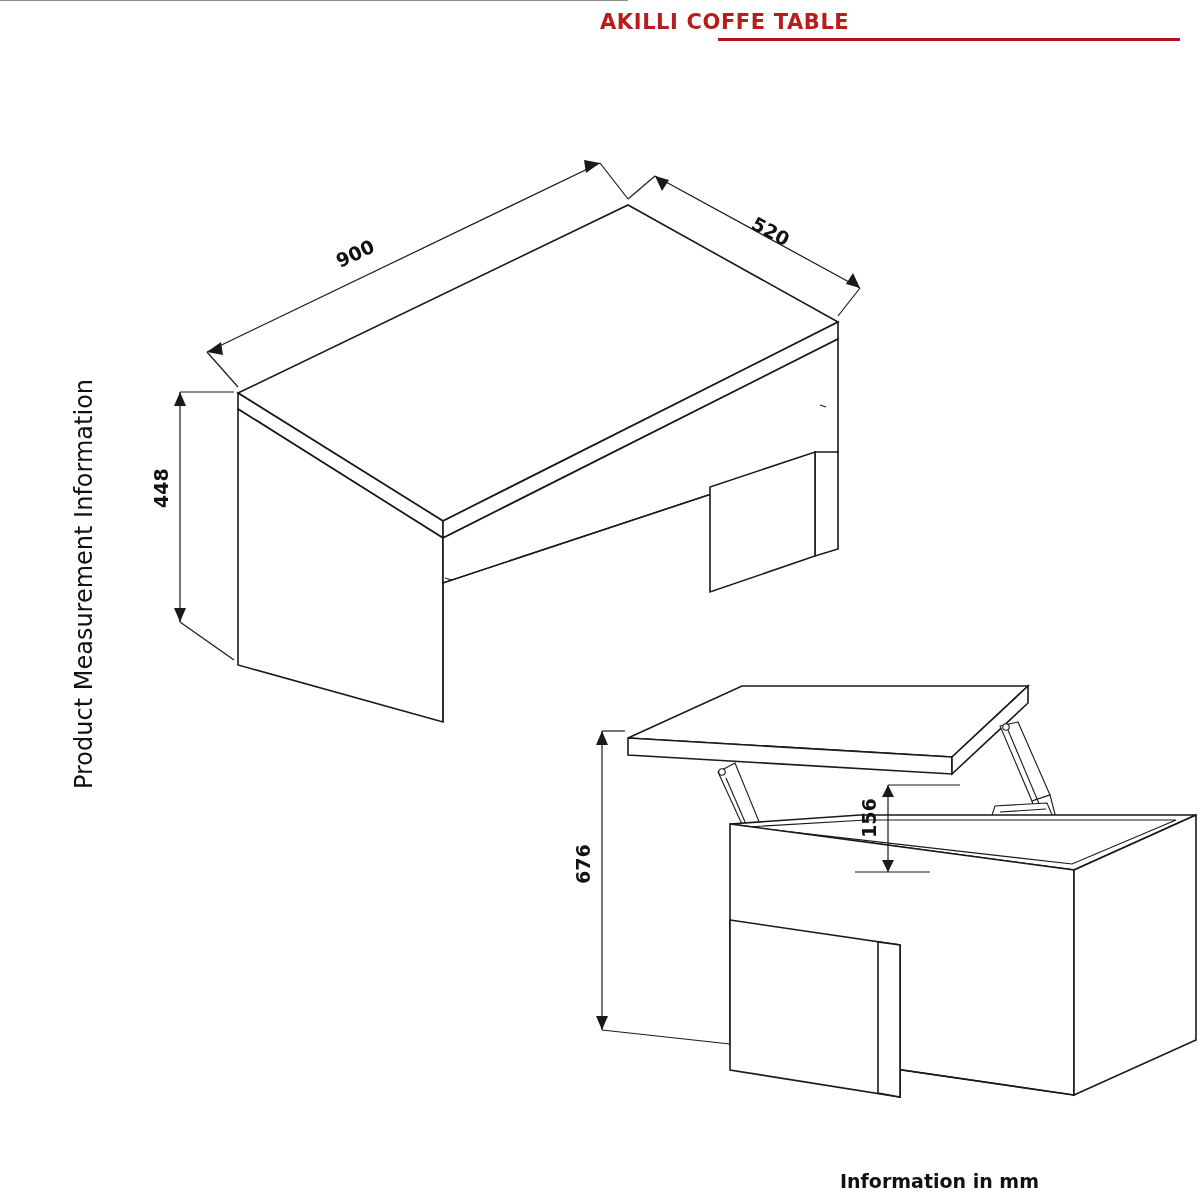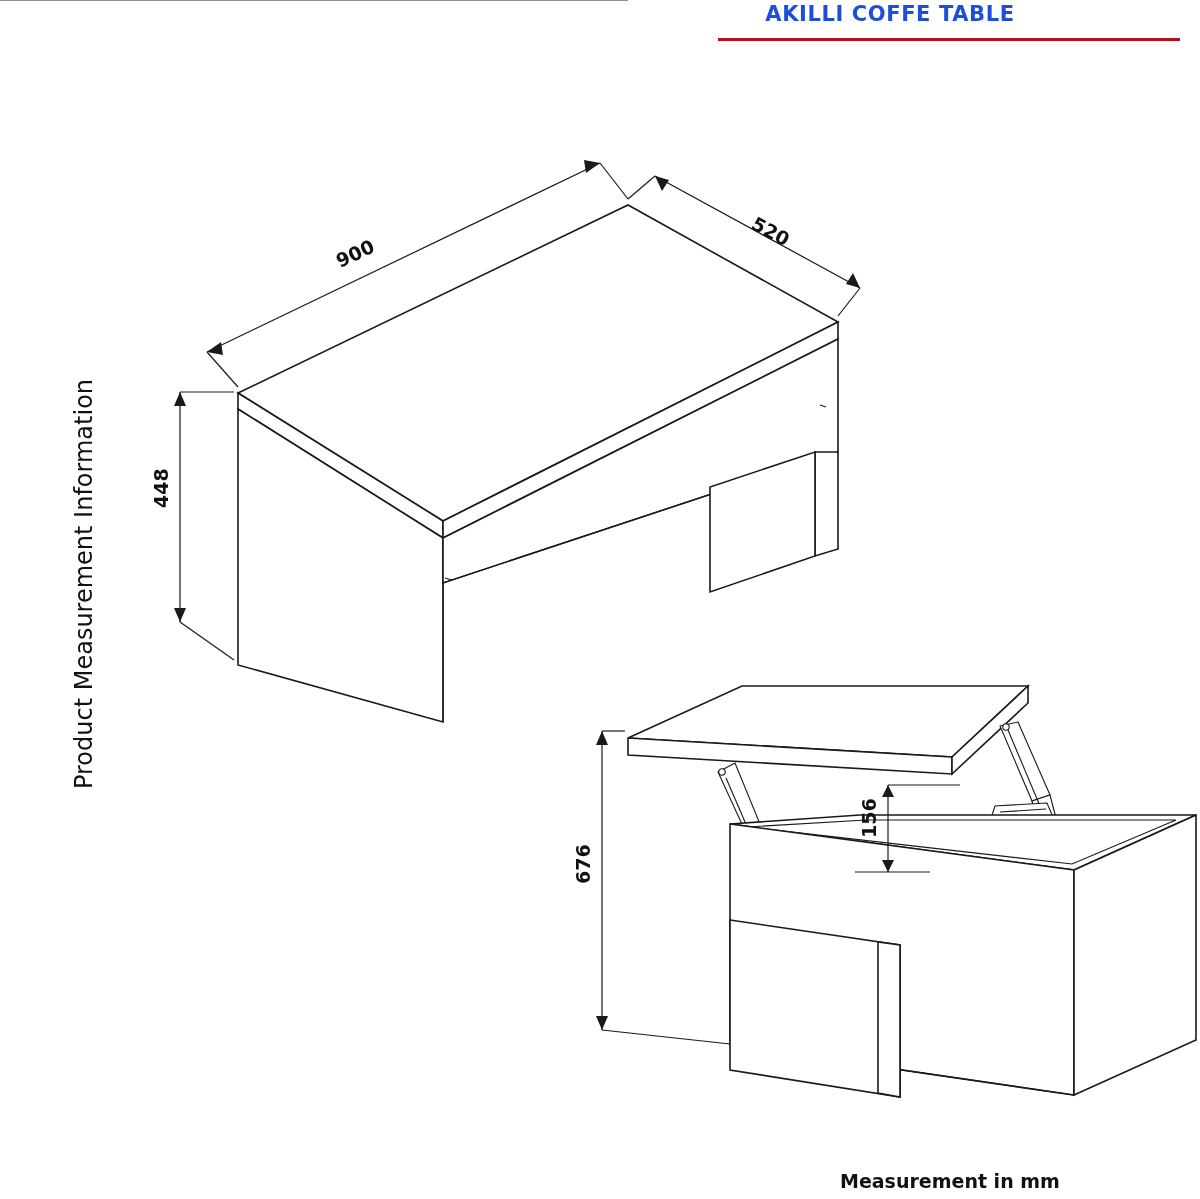--- a/index.html
+++ b/index.html
@@ -16,27 +16,27 @@
     overflow: hidden;
   }
   .page {
     position: absolute;
     inset: 0;
   }
   
   .header-title {
     position: absolute;
     left: 600px;
-    top: 2px;
+    top: 10px;
     width: 580px;
-    text-align: center;
+    text-align: left;
     font-size: 21px;
     font-weight: bold;
     letter-spacing: 0.6px;
-    color: #1d4ed8;
+    color: #b91c1c;
   }
   .header-rule {
     position: absolute;
     left: 718px;
     top: 38px;
     width: 462px;
     height: 3px;
     background: #b4121b;
   }
   
@@ -213,14 +213,14 @@
         <line class="dim" x1="888" y1="785" x2="888" y2="872"></line>
         <polygon fill="#1a1a1a" points="888,785 882,797 894,797"></polygon>
         <polygon fill="#1a1a1a" points="888,872 882,860 894,860"></polygon>
         <line class="dim" x1="888" y1="785" x2="960" y2="785"></line>
         <line class="dim" x1="855" y1="872" x2="930" y2="872"></line>
         <text class="dimtext" x="876" y="838" transform="rotate(-90 876 838)">156</text>
       </g>
     </g>
   </svg>
 
-  <div class="footer-note">Measurement in mm</div>
+  <div class="footer-note">Information in mm</div>
 </div>
 
 </body></html>

